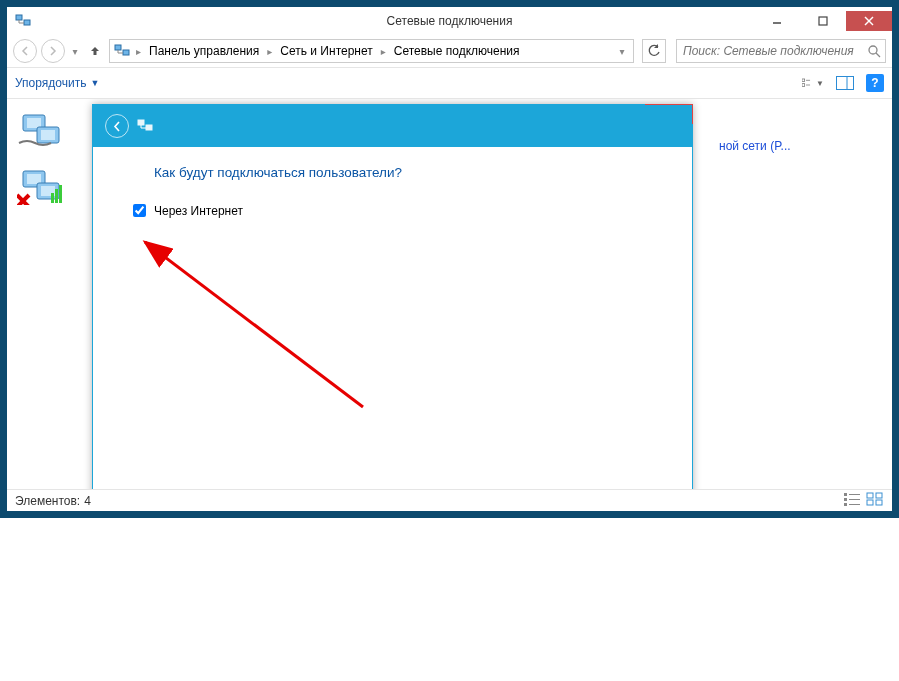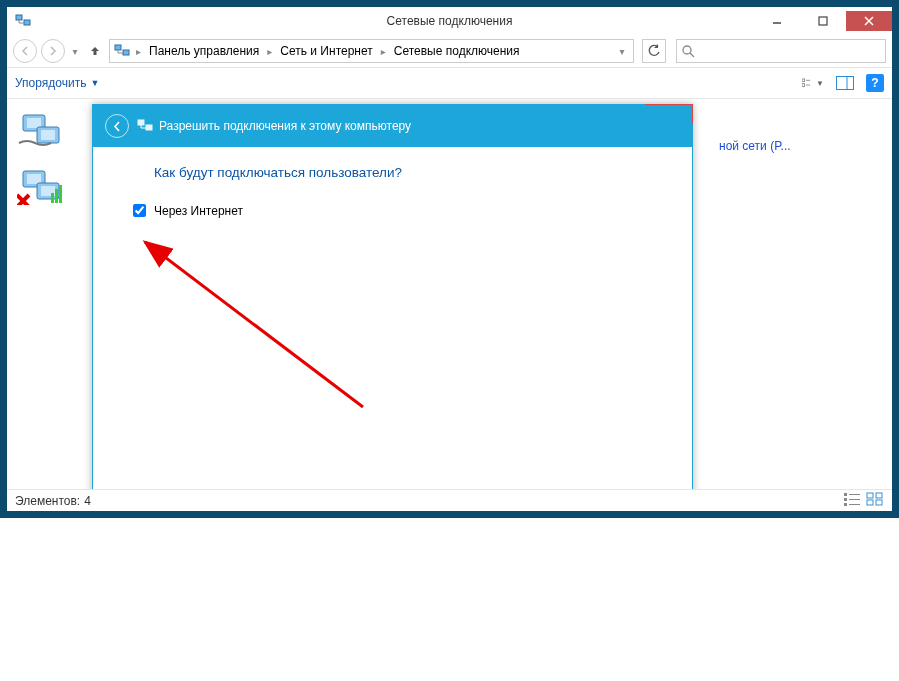--- a/index.html
+++ b/index.html
@@ -405,20 +405,21 @@
     </div>
 
     <div class="refresh-btn">
       <svg width="14" height="14" viewBox="0 0 14 14">
           <path d="M11 3 A5 5 0 1 0 12 8" fill="none" stroke="#555" stroke-width="1.3"></path>
           <path d="M11 0 L11 4 L7 4 Z" fill="#555"></path>
         </svg>
     </div>
 
     <div class="searchbox">
+      <input placeholder="Поиск: Сетевые подключения" style="">
       <svg class="sicon" viewBox="0 0 14 14">
           <circle cx="6" cy="6" r="4" fill="none" stroke="#888" stroke-width="1.3"></circle>
           <line x1="9" y1="9" x2="13" y2="13" stroke="#888" stroke-width="1.3"></line>
         </svg>
     </div>
   </div>
 
   <div class="toolbar">
     <div class="organize">
       <span>Упорядочить</span>
@@ -495,21 +496,20 @@
         <div class="dlg-back">
           <svg width="11" height="11" viewBox="0 0 11 11">
               <path d="M7 1 L3 5.5 L7 10" stroke="#fff" fill="none" stroke-width="1.6"></path>
             </svg>
         </div>
         <svg class="dlg-title-icon" viewBox="0 0 16 16">
           <rect x="1" y="2" width="6" height="5" fill="#fff" stroke="#fff" opacity="0.9"></rect>
           <rect x="9" y="7" width="6" height="5" fill="#fff" stroke="#fff" opacity="0.9"></rect>
           <path d="M4 7 L4 10 L9 10" stroke="#fff" fill="none"></path>
         </svg>
-        <span class="dlg-title">Разрешить подключения к этому компьютеру</span>
       </div>
       <div class="dlg-body">
         <div class="dlg-heading">Как будут подключаться пользователи?</div>
         <div class="opt-row">
           <input type="checkbox" checked="" style="">
           <span class="opt-label">Через Интернет</span>
         </div>
 
         <svg class="arrow-overlay" width="601" height="370" style="position:absolute;left:0;top:0;">
           <defs>

